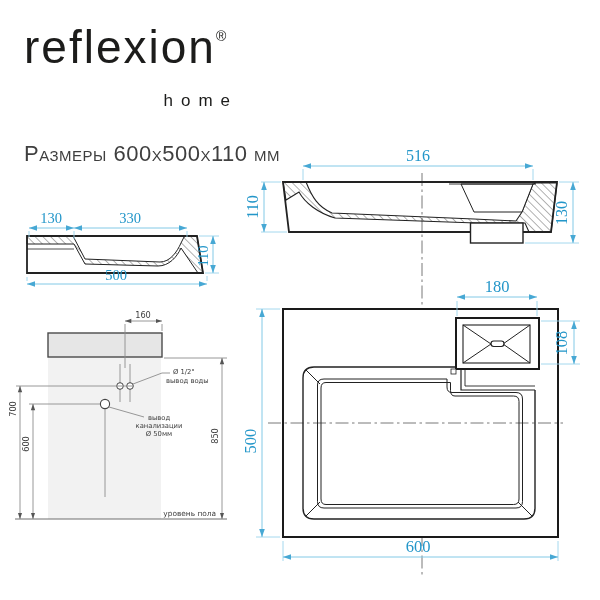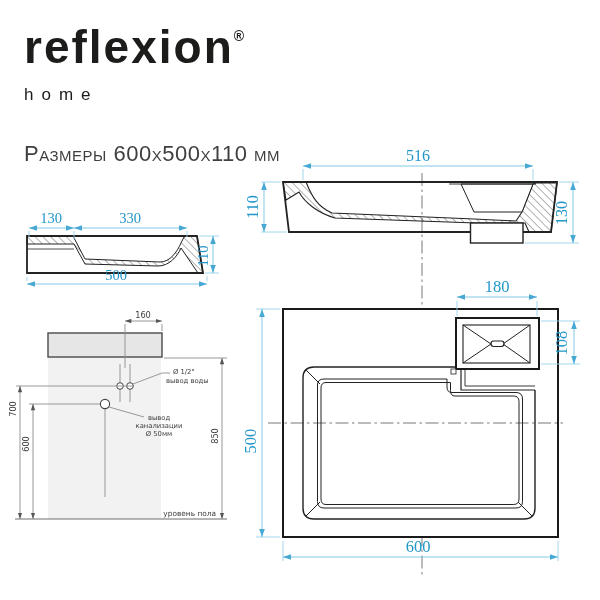--- a/index.html
+++ b/index.html
@@ -1,23 +1,23 @@
 <!DOCTYPE html>
 <html><head>
 <meta charset="utf-8">
 <style>
   html,body{margin:0;padding:0;background:#ffffff;}
   .page{position:relative;width:600px;height:600px;background:#fff;overflow:hidden;
         font-family:"Liberation Sans",sans-serif;}
   .logo{position:absolute;left:24px;top:22px;width:244px;color:#1c1c1b;}
-  .logo-main{font-family:"Liberation Sans",sans-serif;font-weight:700;font-size:46px;
+  .logo-main{font-family:"Liberation Sans",sans-serif;font-weight:400;font-size:46px;
              letter-spacing:2px;line-height:1.1;}
   .logo-reg{font-size:14px;vertical-align:22px;letter-spacing:0;}
   .logo-sub{font-family:"Liberation Sans",sans-serif;font-size:17px;letter-spacing:8px;
-            text-align:left;margin-top:12px;padding-right:30px;color:#1c1c1b;}
+            text-align:right;margin-top:18px;padding-right:30px;color:#1c1c1b;}
   .title{position:absolute;left:24px;top:141px;font-family:Liberation Sans, sans-serif;
          font-variant:small-caps;font-size:22px;letter-spacing:0.5px;color:#3f3f3f;}
   svg text{font-family:"Liberation Serif",serif;}
   text.cdim{fill:#2396c9;font-size:16px;}
   text.cdim-sm{fill:#2396c9;font-size:14.5px;}
   text.cdim-lg{fill:#2396c9;font-size:16.5px;}
   text.gdim{font-family:"DejaVu Sans",sans-serif;fill:#3d3d3d;font-size:8.2px;}
   text.glab{font-family:"DejaVu Sans",sans-serif;fill:#3d3d3d;font-size:6.8px;}
   text.gfloor{font-family:"DejaVu Sans",sans-serif;fill:#3d3d3d;font-size:7.4px;}
   .cline{stroke:#82c9e6;stroke-width:1;fill:none;}

